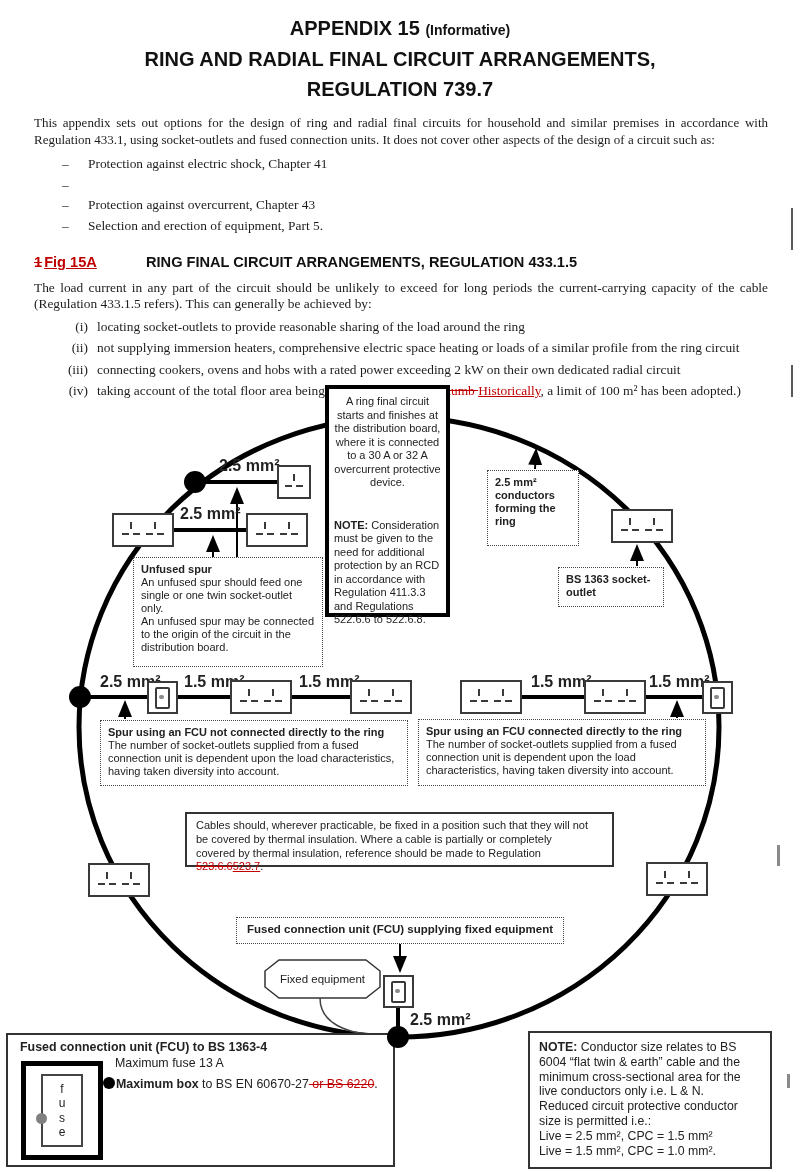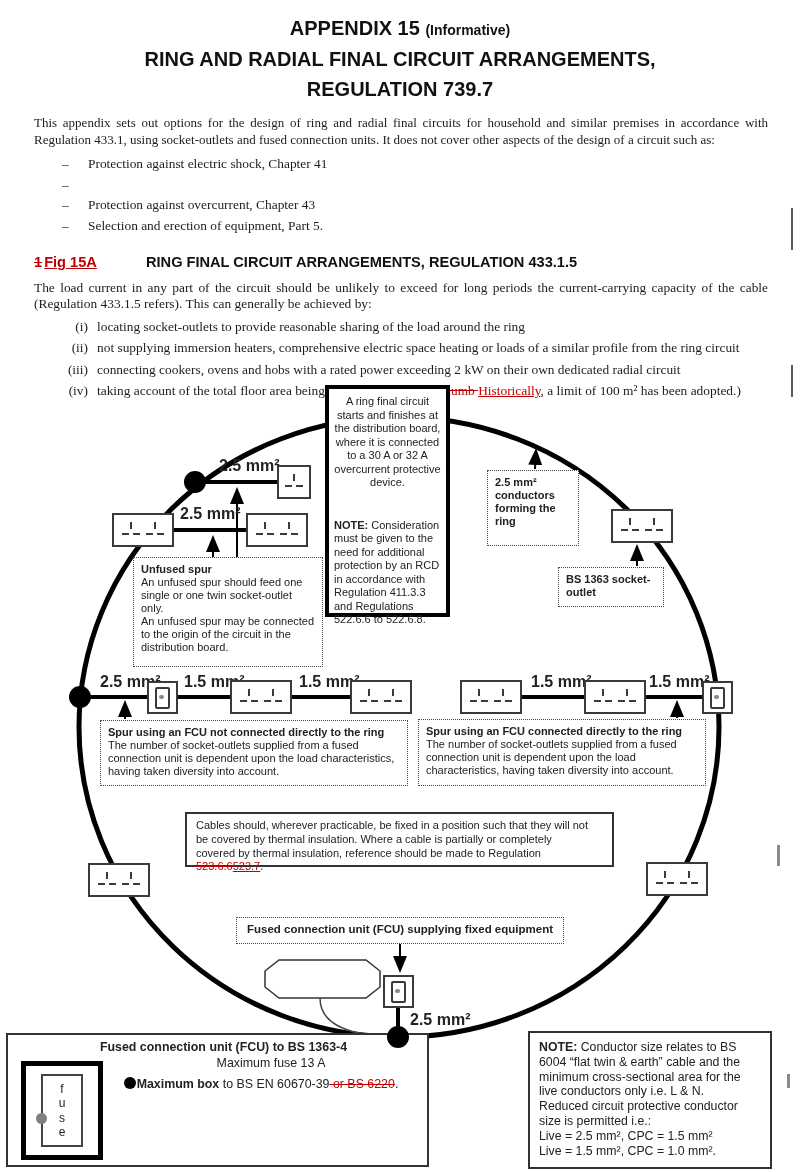--- a/index.html
+++ b/index.html
@@ -51,21 +51,21 @@
        align-items:center;justify-content:center;z-index:2;}
   .pill{width:11px;height:18px;border:2px solid #3a3a3a;border-radius:2px;position:relative;}
   .pill::after{content:"";position:absolute;left:2px;top:6px;width:4.5px;height:4.5px;border-radius:50%;background:#8a8a8a;}
   .dot{position:absolute;width:22px;height:22px;border-radius:50%;background:#000;z-index:3;}
   .thermal{left:185px;top:427px;width:429px;height:55px;border:2px solid #333;
            padding:5px 9px;font-size:11px;line-height:13.8px;}
   .fcufixed{left:236px;top:532px;width:328px;height:27px;text-align:center;
             font-weight:bold;font-size:11.5px;padding-top:5px;}
   .fixedeq{left:265px;top:575px;width:115px;height:38px;z-index:2;background:transparent;
            display:flex;align-items:center;justify-content:center;font-size:11.5px;}
-  .legend{left:6px;top:648px;width:423px;height:134px;border:2px solid #333;font-size:12.4px;line-height:15px;text-align:center;}
+  .legend{left:6px;top:648px;width:389px;height:134px;border:2px solid #333;font-size:12.4px;line-height:15px;}
   .legend .ttl{margin:5px 0 0 12px;font-weight:bold;}
   .legend .sub{margin:1px 0 0 107px;}
   .fuse-sym{position:absolute;left:13px;top:26px;width:72px;height:89px;border:5px solid #000;
             display:flex;align-items:center;justify-content:center;background:#fff;}
   .fuse-inner{width:38px;height:69px;border:2px solid #444;position:relative;display:flex;
               flex-direction:column;align-items:center;justify-content:center;font-size:12px;line-height:14.5px;}
   .fuse-dot{position:absolute;left:-7px;top:37px;width:11px;height:11px;border-radius:50%;background:#808080;}
   .jb{margin:6px 8px 0 95px;font-size:12.4px;line-height:15.2px;}
   .jb .bullet{display:inline-block;width:12px;height:12px;border-radius:50%;background:#000;
               vertical-align:-1px;margin-right:1px;}
@@ -240,34 +240,35 @@
     <div class="abs zbox dotted" style="left:418px;top:334px;width:288px;height:67px;">
       <div class="b">Spur using an FCU connected directly to the ring</div>
       <div>The number of socket-outlets supplied from a fused connection unit is dependent upon the load characteristics, having taken diversity into account.</div>
     </div>
 
     <div class="abs zbox thermal preline"><span>Cables should, wherever practicable, be fixed in a position such that they will not
 be covered by thermal insulation. Where a cable is partially or completely
 </span><span>covered by thermal insulation, reference should be made to Regulation </span><del class="red">523.6.6</del><ins class="red">523.7</ins><span>.</span></div>
 
     <div class="abs zbox dotted fcufixed">Fused connection unit (FCU) supplying fixed equipment</div>
+    <div class="abs fixedeq">Fixed equipment</div>
 
     <div class="abs zbox legend">
       <div class="ttl">Fused connection unit (FCU) to BS 1363-4</div>
       <div class="sub">Maximum fuse 13 A</div>
       <div class="fuse-sym">
         <div class="fuse-inner">
           <span>f</span>
           <span>u</span>
           <span>s</span>
           <span>e</span>
           <span class="fuse-dot"></span>
         </div>
       </div>
-      <div class="jb"><span class="bullet"></span><span class="b">Maximum box</span><span> to BS EN 60670-39</span><del class="red"> or BS 6220</del><span>.</span><br></div>
+      <div class="jb"><span class="bullet"></span><span class="b">Maximum box</span><span> to BS EN 60670-27</span><del class="red"> or BS 6220</del><span>.</span><br></div>
     </div>
 
     <div class="abs zbox notebox"><span class="b">NOTE:</span><span class="preline"> Conductor size relates to BS
 6004 “flat twin &amp; earth” cable and the
 minimum cross-sectional area for the
 live conductors only i.e. L &amp; N.
 Reduced circuit protective conductor
 size is permitted i.e.:
 Live = 2.5 mm², CPC = 1.5 mm²
 Live = 1.5 mm², CPC = 1.0 mm².</span></div>

